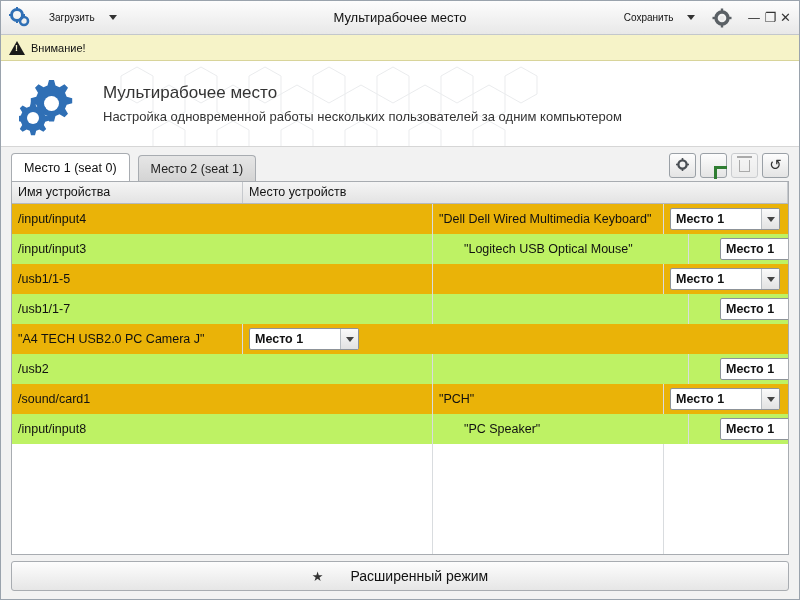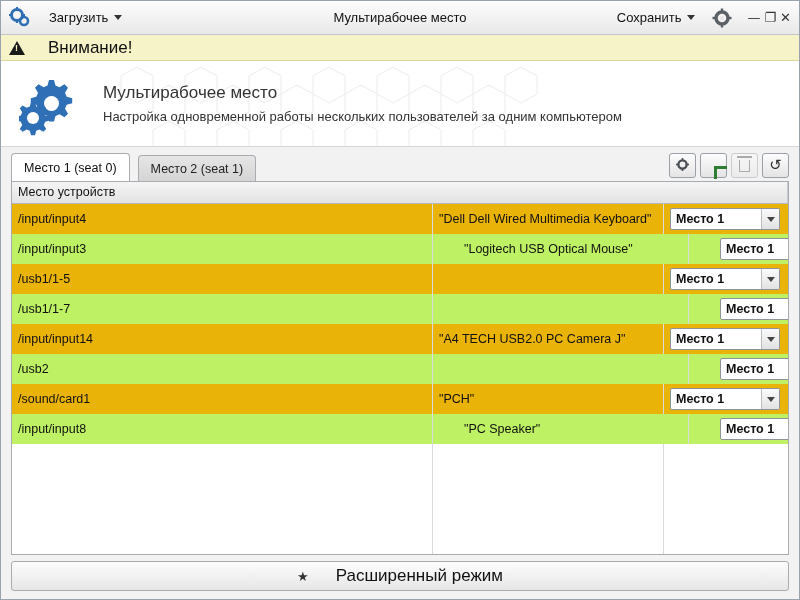--- a/index.html
+++ b/index.html
@@ -35,23 +35,23 @@
   .tb-left, .tb-right {
     display: flex; align-items: center; gap: 6px;
   }
   .tb-right { margin-left: auto; }
   .app-icon {
     width: 22px; height: 22px;
     margin: 0 6px 0 4px;
     position: relative;
   }
   .menu-btn {
-    display: flex; align-items: center; gap: 6px;
+    display: flex; align-items: center; gap: 14px;
     padding: 3px 6px;
-    font-size: 13px;
+    font-size: 10px;
     color: #111;
     cursor: default;
     border-radius: 3px;
   }
   .caret-down {
     width: 0; height: 0;
     border-left: 4px solid transparent;
     border-right: 4px solid transparent;
     border-top: 5px solid #333;
   }
@@ -100,21 +100,21 @@
   }
   .warn-tri::after {
     content: "!";
     position: absolute;
     left: -2px; top: 3px;
     color: #f6f3c8;
     font-size: 9px;
     font-weight: bold;
     line-height: 1;
   }
-  .warn-text { font-size: 17px; color: #111; margin-left: 17px; }
+  .warn-text { font-size: 11px; color: #111; }
 
   
   .banner {
     height: 86px;
     background: #ffffff;
     border-bottom: 1px solid #d6d6d6;
     display: flex;
     align-items: center;
     padding: 0 18px;
     position: relative;
@@ -352,21 +352,21 @@
     justify-content: center;
     gap: 7px;
     cursor: default;
   }
   .star {
     color: #333;
     font-size: 13px;
     line-height: 1;
     font-family: "DejaVu Sans", sans-serif;
   }
-  .bottom-label { font-size: 17px; color: #111; margin-left: 20px; }
+  .bottom-label { font-size: 14px; color: #111; margin-left: 20px; }
 </style>
 </head>
 <body>
 
 <div id="app">
 
   <div class="titlebar">
     <div class="tb-left">
       <div class="app-icon">
         <svg width="22" height="22" viewBox="0 0 22 22" aria-hidden="true">
@@ -485,20 +485,21 @@
         <span class="trash"></span>
       </div>
       <div class="tbtn">
         <span class="undo-arc">↺</span>
       </div>
     </div>
   </div>
 
   <div class="tablewrap">
     <div class="thead">
+      <div class="th col-name">Имя устройства</div>
       <div class="th col-seat">Место устройств</div>
     </div>
 
     <div class="tbody">
       <div class="rows">
 
         <div class="row odd">
           <div class="cell col-addr">/input/input4</div>
           <div class="cell col-name">"Dell Dell Wired Multimedia Keyboard"</div>
           <div class="cell col-seat">
@@ -544,21 +545,20 @@
             <div class="combo">
               <span>Место 1</span>
               <span class="cbtn">
                   <span class="caret-down"></span>
                 </span>
             </div>
           </div>
         </div>
 
         <div class="row odd">
-          <div class="cell col-addr">/input/input14</div>
           <div class="cell col-name">"A4 TECH USB2.0 PC Camera J"</div>
           <div class="cell col-seat">
             <div class="combo">
               <span>Место 1</span>
               <span class="cbtn">
                   <span class="caret-down"></span>
                 </span>
             </div>
           </div>
         </div>

